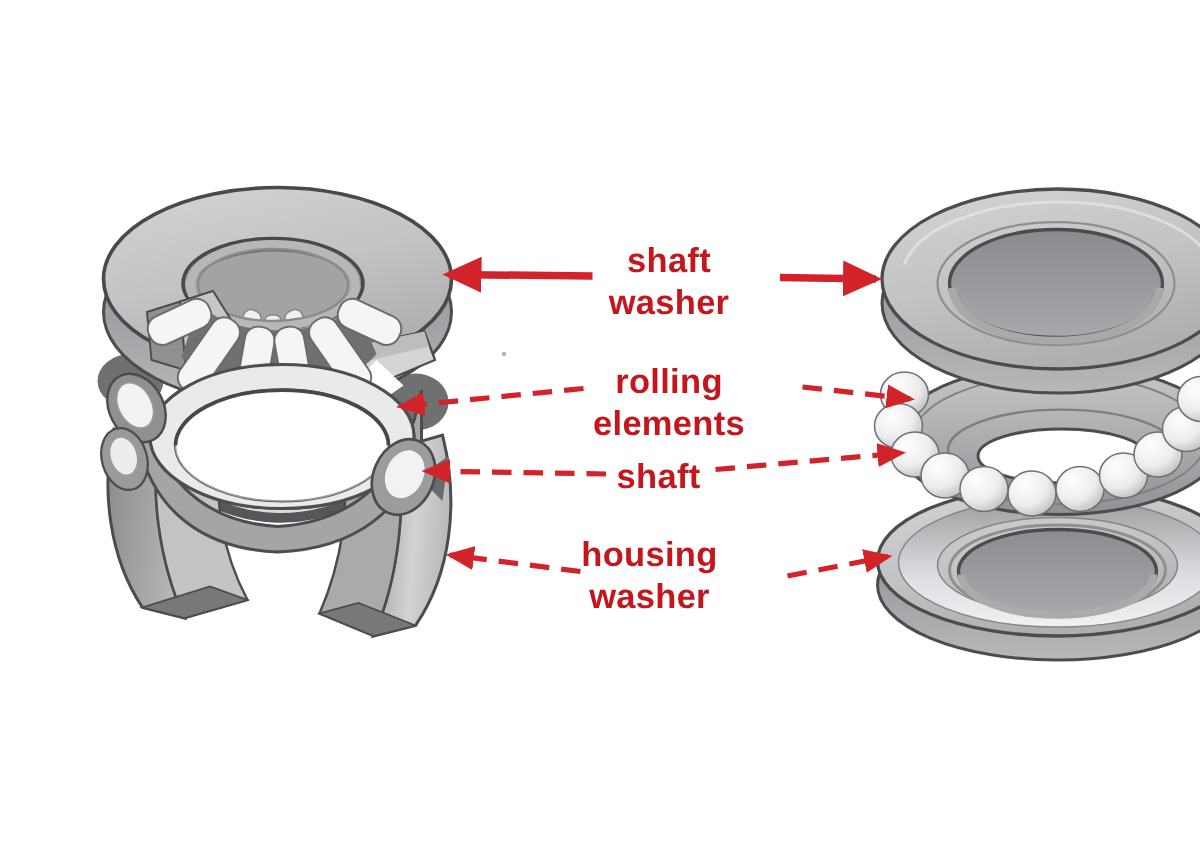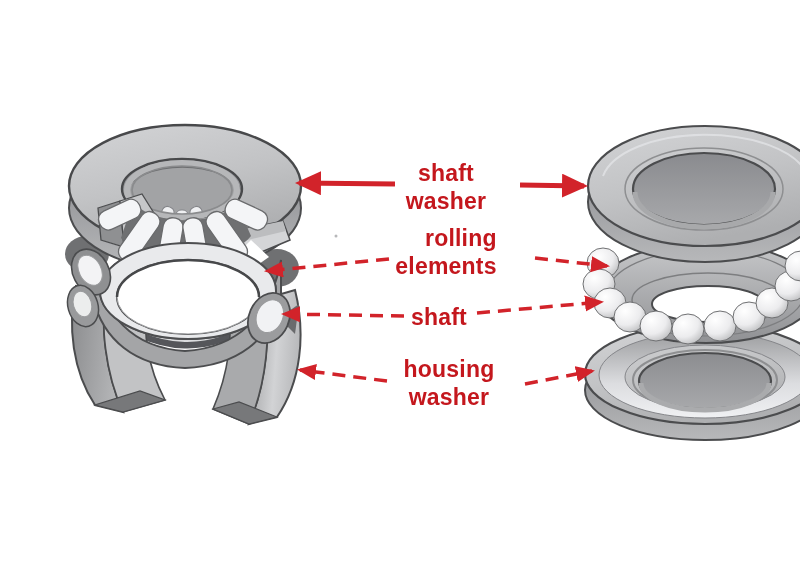--- a/index.html
+++ b/index.html
@@ -11,23 +11,23 @@
   .stage{position:relative;width:800px;height:571px;margin-left:43px;}
   .art{position:absolute;left:0;top:0;}
   .part-label{
     position:absolute;transform:translate(-50%,-50%);
     color:var(--label-color,#c4171d);
     font-weight:bold;font-size:23px;line-height:28px;
     text-align:center;white-space:pre-line;letter-spacing:0.2px;
     user-select:none;
   }
   #lbl-shaft{left:403px;top:187px;}
-  #lbl-rolling{left:403px;top:252px;text-align:right;}
+  #lbl-rolling{left:403px;top:268px;}
   #lbl-cage{left:396px;top:317px;}
-  #lbl-housing{left:406px;top:383px;}
+  #lbl-housing{left:390px;top:383px;}
 </style>
 </head>
 <body>
 
 <div class="stage">
 
 <svg class="art" width="800" height="571" viewBox="0 0 800 571">
   <defs>
     <linearGradient id="gTop" x1="0" y1="0" x2="0.4" y2="1">
       <stop offset="0" stop-color="#d3d4d6"></stop>

